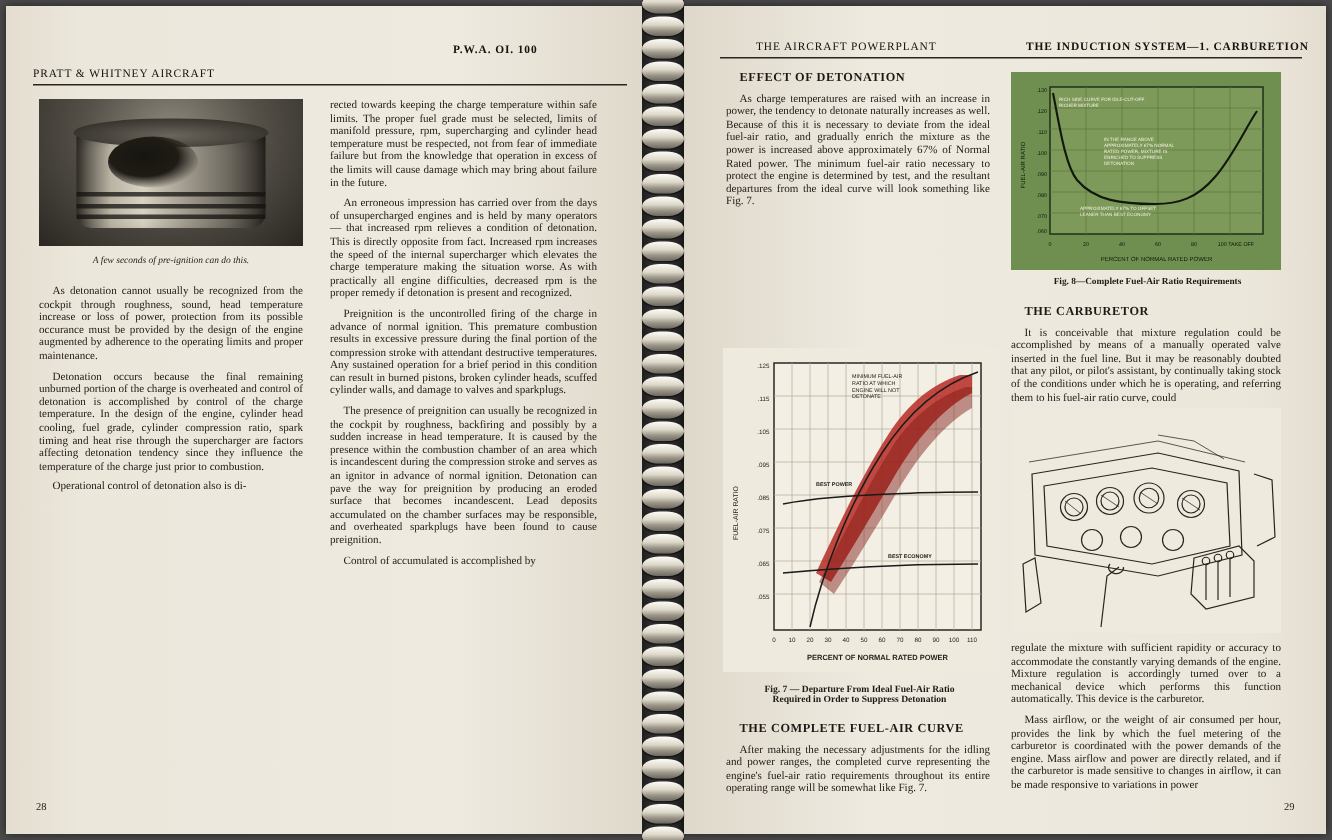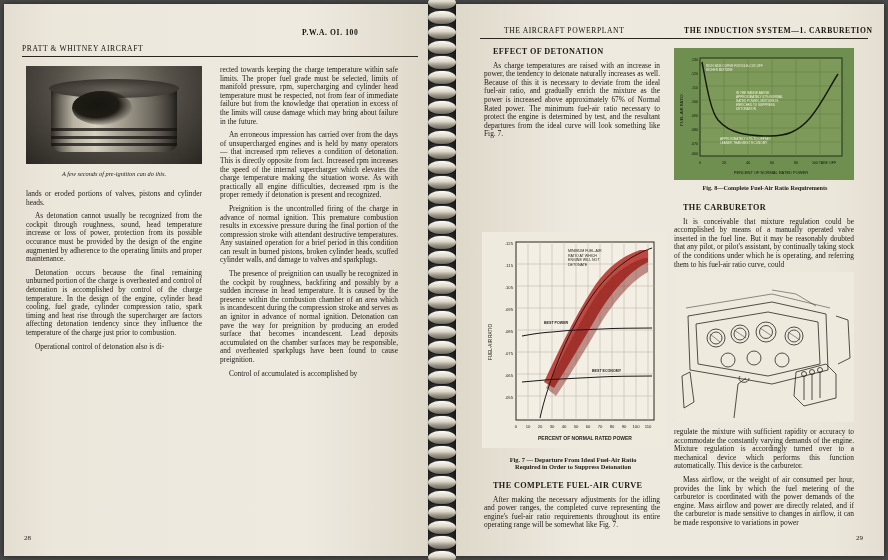--- a/index.html
+++ b/index.html
@@ -112,21 +112,20 @@
       <div class="piston-body"></div>
       <div class="piston-crown"></div>
       <div class="ring" style="top:63%;"></div>
       <div class="ring" style="top:71%;"></div>
       <div class="ring" style="top:79%;"></div>
       <div class="burn"></div>
     </div>
     <div class="caption" style="left:22px;top:166px;width:176px;">A few seconds of pre-ignition can do this.</div>
 
     <div class="col" style="left:22px;top:186px;width:176px;">
-      <p class="noind">lands or eroded portions of valves, pistons and cylinder heads.</p>
       <p>As detonation cannot usually be recognized from the cockpit through roughness, sound, head temperature increase or loss of power, protection from its possible occurance must be provided by the design of the engine augmented by adherence to the operating limits and proper maintenance.</p>
       <p>Detonation occurs because the final remaining unburned portion of the charge is overheated and control of detonation is accomplished by control of the charge temperature. In the design of the engine, cylinder head cooling, fuel grade, cylinder compression ratio, spark timing and heat rise through the supercharger are factors affecting detonation tendency since they influence the temperature of the charge just prior to combustion.</p>
       <p>Operational control of detonation also is di-</p>
     </div>
 
     <div class="col" style="left:216px;top:62px;width:178px;">
       <p class="noind">rected towards keeping the charge temperature within safe limits. The proper fuel grade must be selected, limits of manifold pressure, rpm, supercharging and cylinder head temperature must be respected, not from fear of immediate failure but from the knowledge that operation in excess of the limits will cause damage which may bring about failure in the future.</p>
       <p>An erroneous impression has carried over from the days of unsupercharged engines and is held by many operators — that increased rpm relieves a condition of detonation. This is directly opposite from fact. Increased rpm increases the speed of the internal supercharger which elevates the charge temperature making the situation worse. As with practically all engine difficulties, decreased rpm is the proper remedy if detonation is present and recognized.</p>
       <p>Preignition is the uncontrolled firing of the charge in advance of normal ignition. This premature combustion results in excessive pressure during the final portion of the compression stroke with attendant destructive temperatures. Any sustained operation for a brief period in this condition can result in burned pistons, broken cylinder heads, scuffed cylinder walls, and damage to valves and sparkplugs.</p>
       <p>The presence of preignition can usually be recognized in the cockpit by roughness, backfiring and possibly by a sudden increase in head temperature. It is caused by the presence within the combustion chamber of an area which is incandescent during the compression stroke and serves as an ignitor in advance of normal ignition. Detonation can pave the way for preignition by producing an eroded surface that becomes incandescent. Lead deposits accumulated on the chamber surfaces may be responsible, and overheated sparkplugs have been found to cause preignition.</p>

